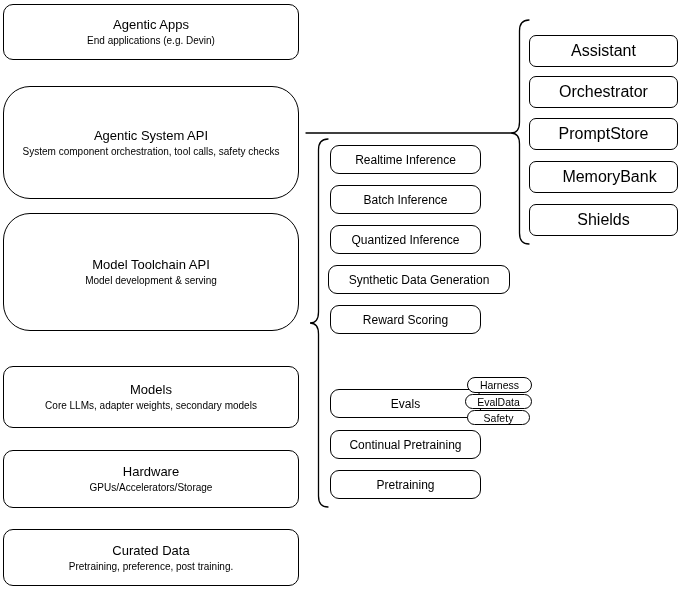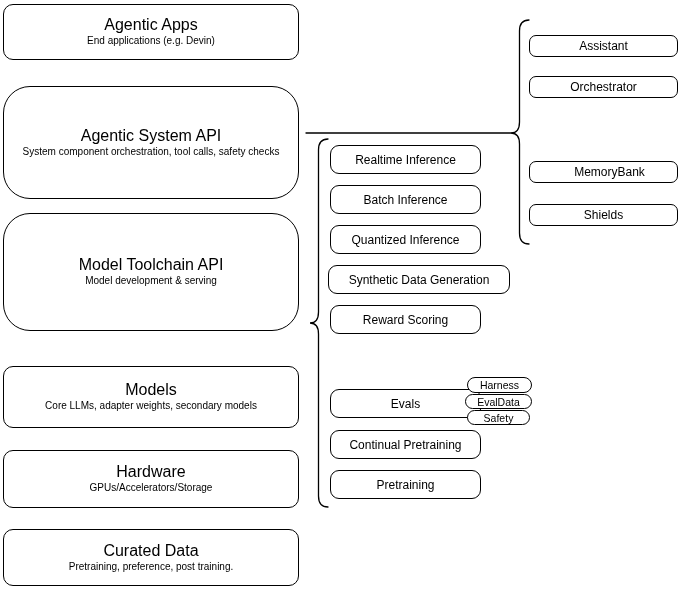--- a/index.html
+++ b/index.html
@@ -7,36 +7,36 @@
   .canvas {
     position:relative; width:682px; height:591px; background:#fff; overflow:hidden;
   }
   .overlay { position:absolute; left:0; top:0; z-index:1; }
   .box {
     position:absolute; box-sizing:border-box; background:#fff; border:1px solid #000;
     display:flex; flex-direction:column; align-items:center; justify-content:center;
     text-align:center; z-index:2;
   }
   .layer { left:3px; width:296px; }
-  .layer .title { font-size:16px; line-height:15px; white-space:nowrap;text-align:center; }
+  .layer .title { font-size:13px; line-height:15px; white-space:nowrap;text-align:center; }
   .layer .subtitle { font-size:10px; line-height:12px; margin-top:3px; white-space:nowrap; }
   #layer-agentic-apps      { top:4px;   height:56px;  border-radius:10px; }
   #layer-agentic-system    { top:86px;  height:113px; border-radius:27px; }
   #layer-model-toolchain   { top:213px; height:118px; border-radius:27px; }
   #layer-models            { top:366px; height:62px;  border-radius:10px; }
   #layer-hardware          { top:450px; height:58px;  border-radius:10px; }
   #layer-curated-data      { top:529px; height:57px;  border-radius:10px; }
 
   .svc  { left:330px; width:151px; height:29px; border-radius:9px; font-size:12px; white-space:nowrap; }
   #svc-0 { top:145px; } #svc-1 { top:185px; } #svc-2 { top:225px; }
   #svc-3 { top:265px; left:328px; width:182px; }
   #svc-4 { top:305px; } #svc-5 { top:347px; } #svc-6 { top:389px; }
   #svc-7 { top:430px; } #svc-8 { top:470px; }
 
-  .comp { left:529px; width:149px; height:22px; border-radius:7px; font-size:12px; white-space:nowrap; }
+  .comp { left:529px; width:149px; height:32px; border-radius:7px; font-size:16px; white-space:nowrap; }
   #comp-0 { top:35px; } #comp-1 { top:76px; } #comp-2 { top:118px; }
   #comp-3 { top:161px;padding-left:12px; } #comp-4 { top:204px; }
 
   .pill {
     position:absolute; box-sizing:border-box; background:#fff; border:1px solid #000;
     border-radius:9px; display:flex; align-items:center; justify-content:center;
     font-size:10.5px; z-index:3; white-space:nowrap;
   }
   #pill-harness  { left:467px; top:377px; width:65px; height:16px; }
   #pill-evaldata { left:465px; top:394px; width:67px; height:15px; }
@@ -102,20 +102,23 @@
   <div class="box svc" id="svc-8">
     <span>Pretraining</span>
   </div>
 
   <div class="box comp" id="comp-0">
     <span>Assistant</span>
   </div>
   <div class="box comp" id="comp-1">
     <span>Orchestrator</span>
   </div>
+  <div class="box comp" id="comp-2">
+    <span>PromptStore</span>
+  </div>
   <div class="box comp" id="comp-3">
     <span>MemoryBank</span>
   </div>
   <div class="box comp" id="comp-4">
     <span>Shields</span>
   </div>
 
   <div class="pill" id="pill-harness">
     <span>Harness</span>
   </div>

